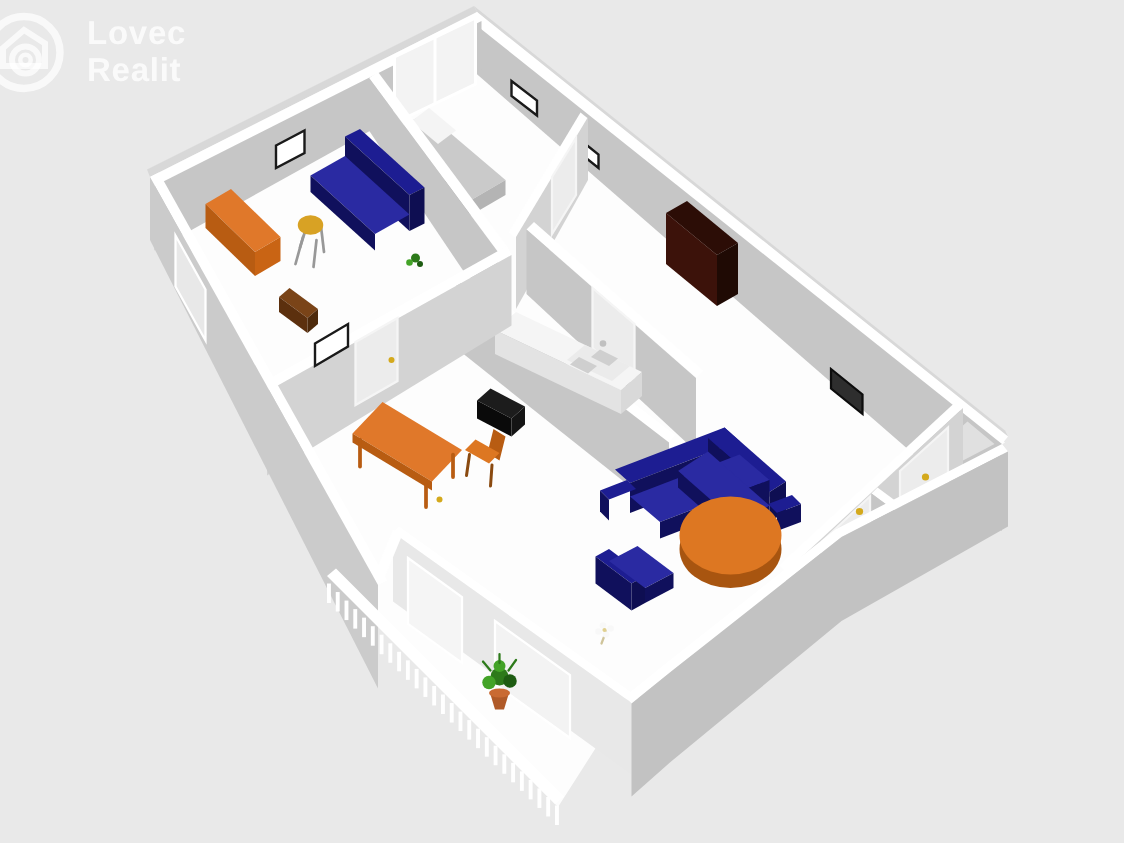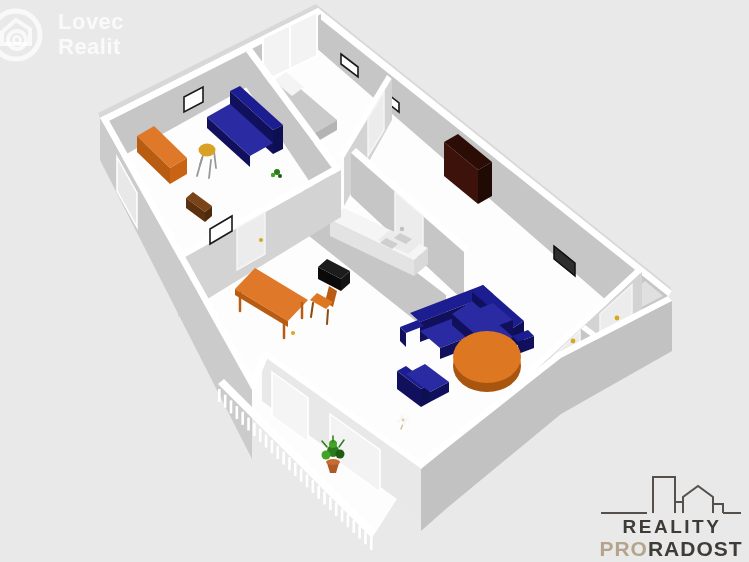--- a/index.html
+++ b/index.html
@@ -354,27 +354,13 @@
         <circle cx="17" cy="36" r="9" stroke-width="4"></circle>
         <circle cx="17" cy="36" r="3.5" stroke-width="3"></circle>
       </g>
     </svg>
     <div class="wm-text">
       <div>Lovec</div>
       <div>Realit</div>
     </div>
   </div>
 
-  <div class="footer-logo">
-    <svg width="152" height="102" viewBox="0 0 152 102">
-      <g fill="none" stroke="var(--logoLine,#55504b)" stroke-width="2">
-        <path d="M6 53 L52 53"></path>
-        <path d="M58 53 L58 17 L80 17 L80 53"></path>
-        <path d="M80 42 L88 42 L88 53"></path>
-        <path d="M88 53 L88 37 L103 26 L118 37 L118 53"></path>
-        <path d="M118 44 L128 44 L128 53"></path>
-        <path d="M128 53 L146 53"></path>
-      </g>
-      <text class="fl-text1" x="77" y="73" text-anchor="middle">REALITY</text>
-      <text class="fl-text2" x="76" y="96" text-anchor="middle"><tspan class="fl-accent">PRO</tspan><tspan>RADOST</tspan></text>
-    </svg>
-  </div>
 </div>
 
 </body></html>

